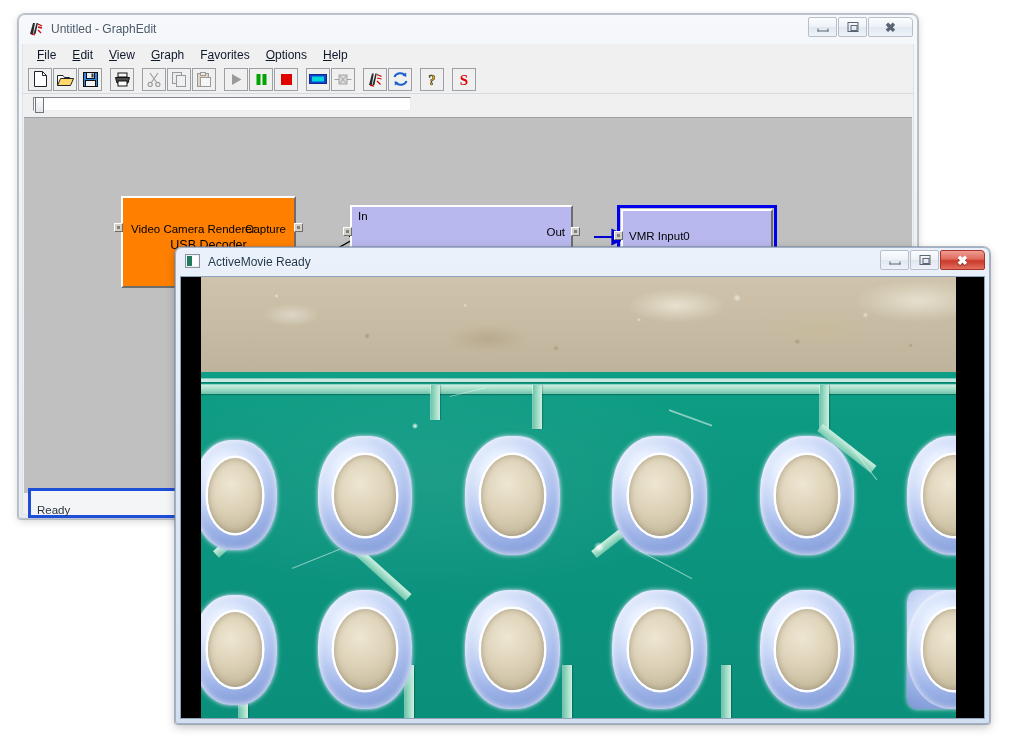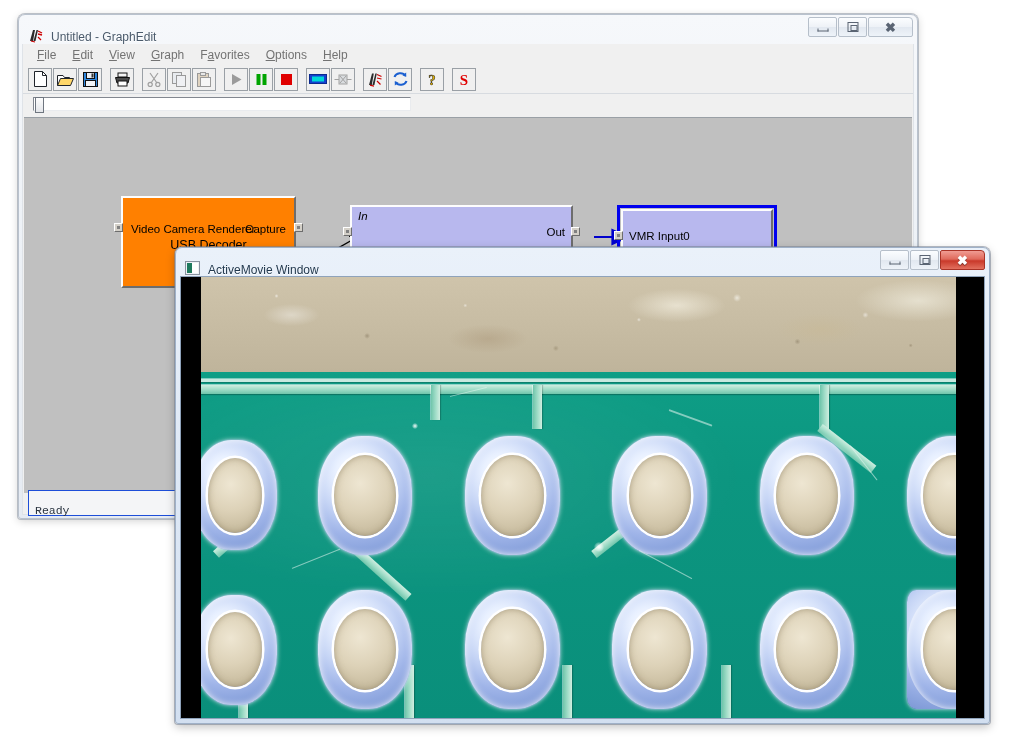--- a/index.html
+++ b/index.html
@@ -25,21 +25,21 @@
     border-radius: 7px 7px 3px 3px;
     background: linear-gradient(180deg,#f6f8fb 0%, #eef2f7 40%, #e6ebf2 100%);
     border: 1px solid #b9c2ce;
   }
   .win.active .win-frame {
     background: linear-gradient(180deg,#eaf1fa 0%, #dfe9f6 45%, #d2dff0 100%);
     border: 1px solid #9fb1c8;
   }
   .titlebar {
     position: absolute; left:0; right:0; top:0; height: 30px;
-    display:flex; align-items:flex-end; padding-left:10px;
+    display:flex; align-items:center; padding-left:10px;
     border-radius: 6px 6px 0 0;
   }
   .title-icon { width:16px; height:16px; margin-right:7px; flex:0 0 auto; position:relative; }
   .title-text {
     font-size: 12px; color: #21384e; white-space:nowrap;
     text-shadow: 0 1px 0 rgba(255,255,255,0.85);
   }
   .win.inactive .title-text { color: #4a5a6b; }
 
   .wbtns { position:absolute; top:3px; display:flex; gap:0; }
@@ -62,21 +62,21 @@
   .win.active .gl-close { color: #ffffff; text-shadow: 0 1px 1px rgba(0,0,0,.45); }
 
   
   #graphedit { left: 18px; top: 14px; width: 900px; height: 505px; }
   .ge-client {
     position:absolute; left:4px; right:4px; top:30px; bottom:4px;
     background: #f0f0f0; border:1px solid #dfe3e8; border-top:none;
   }
   .menubar { height: 21px; display:flex; align-items:center; padding-left:6px; background:#f0f0f0; }
   .menu-item {
-    font-size: 12px; color:#737373; padding: 2px 8px; cursor:default; white-space:nowrap;
+    font-size: 12px; color:#0f172a; padding: 2px 8px; cursor:default; white-space:nowrap;
   }
   .menu-item u { text-decoration: underline; }
 
   .toolbar {
     height: 29px; display:flex; align-items:center; padding-left:5px; gap:0;
     background:#f0f0f0; border-bottom: 1px solid #d7dbe0;
   }
   .tbtn {
     width: 24px; height: 23px; margin-right: 1px; position:relative;
     display:flex; align-items:center; justify-content:center;
@@ -97,22 +97,22 @@
   .ge-canvas {
     position:absolute; left:1px; right:1px; top:73px; bottom:21px;
     background:#c0c0c0; border-top:1px solid #9aa0a6;
     overflow:hidden;
   }
   .statusbar {
     position:absolute; left:1px; right:1px; bottom:1px; height: 20px;
     background:#f0f0f0; display:flex; align-items:center; padding-left:4px;
   }
   .status-cell {
-    font-size: 11.5px; color:#2a3440; border:1px solid #1d4ed8;
-    background:#f4f5f7; height:17px; line-height:15px; padding: 12px 6px; min-width: 180px; font-family: Liberation Mono, monospace;
+    font-size: 11.5px; color:#2a3440; border:3px solid #1d4ed8;
+    background:#f4f5f7; height:17px; line-height:15px; padding: 12px 6px; min-width: 180px;
   }
 
   
   .node { position:absolute; }
   .node-body {
     position:absolute; inset:0;
     border-top: 2px solid #fdfdfd;
     border-left: 2px solid #fdfdfd;
     border-right: 2px solid #6d6d6d;
     border-bottom: 2px solid #6d6d6d;
@@ -412,21 +412,21 @@
               <span class="pin-dot"></span>
             </div>
           <div class="pin" style="right:-7px; top:59px;">
               <span class="pin-dot"></span>
             </div>
         </div>
 
         <div class="node" style="left:326px; top:87px; width:223px; height:84px;">
           <div class="node-body" style="background:#b8b8ee;">
             <div class="node-title" style="top:38px;">ffdshow Video Decoder</div>
-            <div class="pin-label" style="left:6px; top:3px;font-style:italic;">In</div>
+            <div class="pin-label" style="left:6px; top:3px;">In</div>
             <div class="pin-label" style="left:6px; top:51px;">In Text</div>
             <div class="pin-label" style="right:6px; top:19px;margin-left:38px;">Out</div>
           </div>
           <div class="pin" style="left:-7px; top:22px;">
               <span class="pin-dot"></span>
             </div>
           <div class="pin" style="left:-7px; top:54px;">
               <span class="pin-dot"></span>
             </div>
           <div class="pin" style="right:-7px; top:22px;">
@@ -458,21 +458,21 @@
     <div class="win-frame"></div>
 
     <div class="titlebar">
       <span class="title-icon">
         <svg width="15" height="14" viewBox="0 0 15 14">
           <rect x="0.5" y="0.5" width="14" height="13" fill="#eef2f7" stroke="#8a93a0"></rect>
           <rect x="2" y="2" width="5" height="10" fill="#1f7a5e"></rect>
           <rect x="7" y="2" width="6" height="10" fill="#ffffff"></rect>
         </svg>
       </span>
-      <span class="title-text">ActiveMovie Window</span>
+      <span class="title-text">ActiveMovie Ready</span>
       <div class="wbtns" style="right:5px;">
         <div class="wbtn">
             <span class="gl gl-min"></span>
           </div>
         <div class="wbtn">
             <span class="gl gl-max"></span>
           </div>
         <div class="wbtn close">
             <span class="gl gl-close">✖</span>
           </div>

